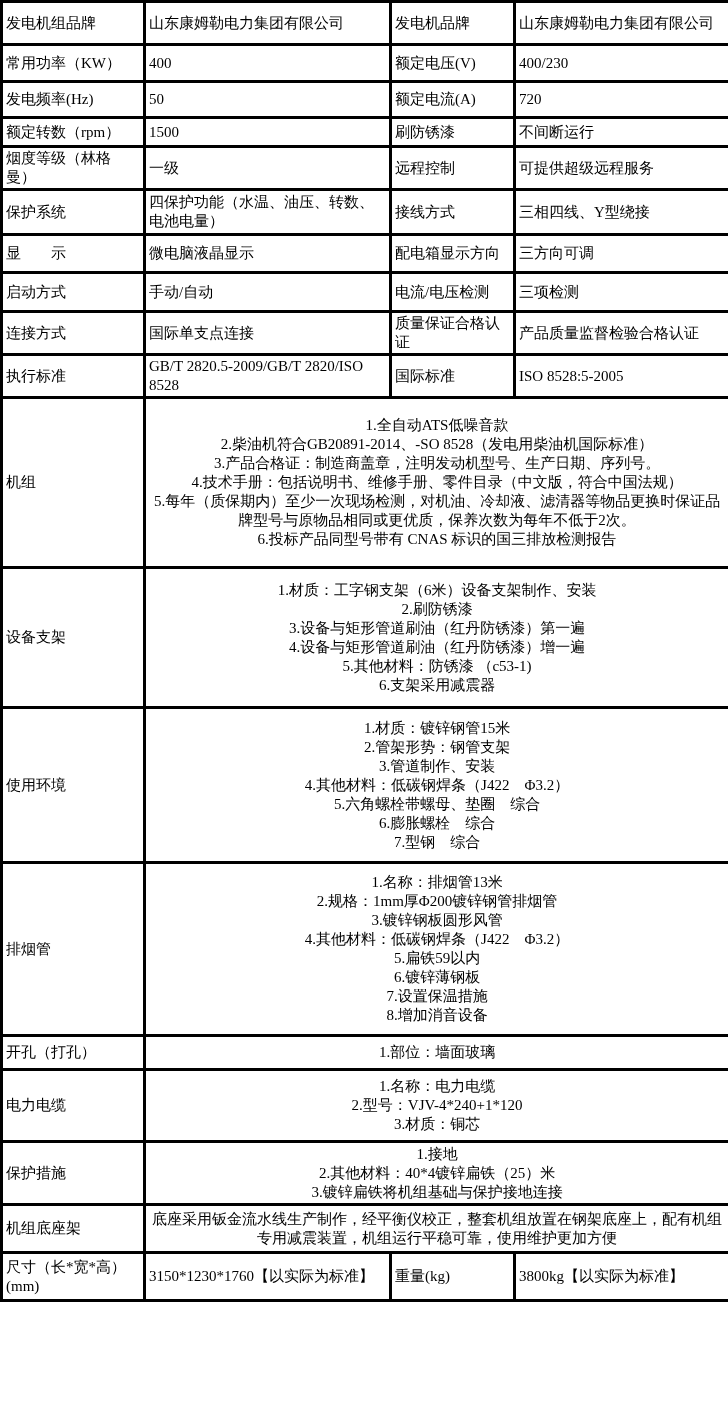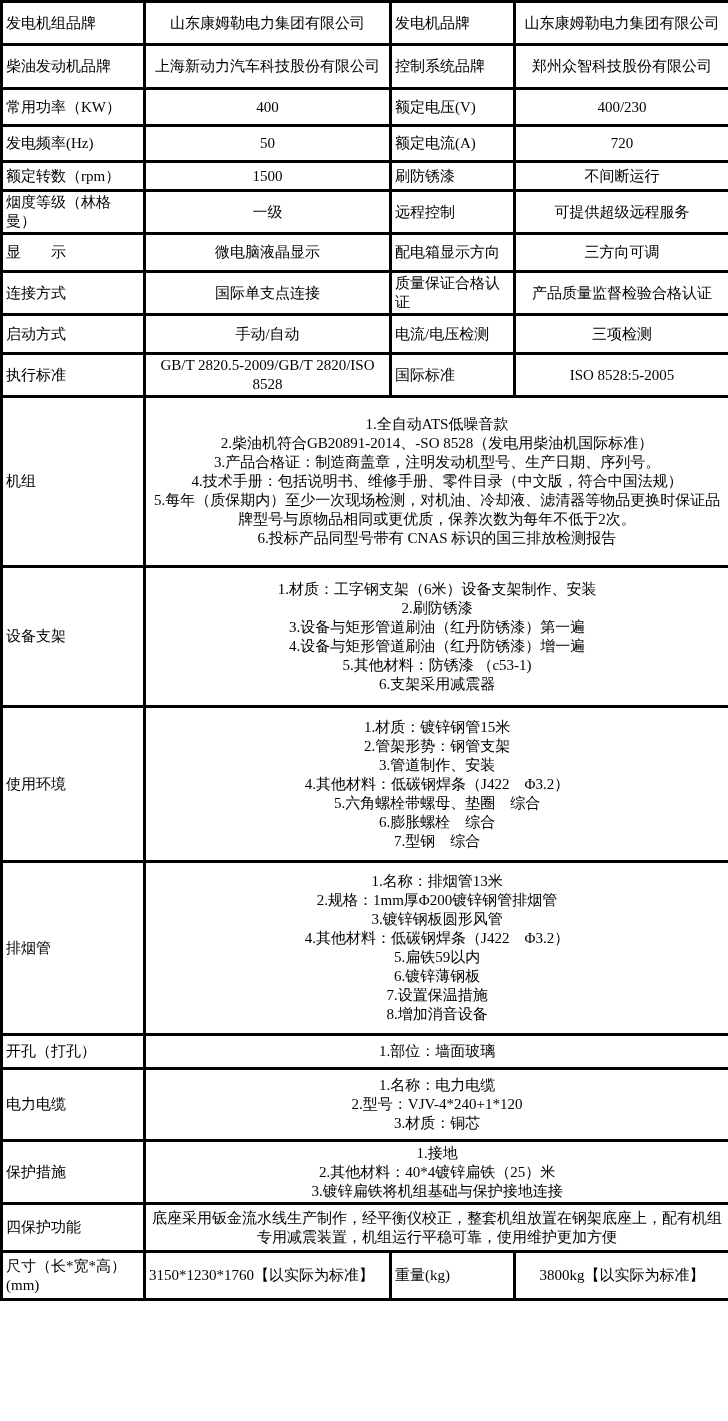--- a/index.html
+++ b/index.html
@@ -1,21 +1,21 @@
 <!DOCTYPE html>
 <html><head>
 <meta charset="utf-8">
 <style>
   html,body{margin:0;padding:0;background:#ffffff;}
   body{width:728px;font-family:"Liberation Serif","DejaVu Serif",serif;color:#000;}
   table.spec{border-collapse:collapse;width:728px;table-layout:fixed;background:#fff;}
   table.spec td{border:3px solid #000;padding:1px 3px;font-size:15px;line-height:19px;overflow:hidden;}
   td.title-cell{font-size:25px;font-weight:bold;text-align:center;letter-spacing:2px;padding:2px 0;}
   td.lbl{text-align:left;vertical-align:middle;}
-  td.val{text-align:center;vertical-align:middle;}
+  td.val{vertical-align:middle;}
   td.longtxt{text-align:center;vertical-align:middle;padding:2px 2px 2px 4px;}
   td.leftval{text-align:left;vertical-align:middle;}
   .line{display:block;}
 </style>
 </head>
 <body>
 
 <table class="spec">
   <colgroup>
     <col style="width:143px">
@@ -24,26 +24,20 @@
       <col style="width:215px">
   </colgroup>
 
   <tbody>
 
   <tr style="height:43px">
     <td class="lbl">发电机组品牌</td>
     <td class="val">山东康姆勒电力集团有限公司</td>
     <td class="lbl">发电机品牌</td>
     <td class="val">山东康姆勒电力集团有限公司</td>
-  </tr>
-  <tr style="height:44px">
-    <td class="lbl">柴油发动机品牌</td>
-    <td class="val">上海新动力汽车科技股份有限公司</td>
-    <td class="lbl">控制系统品牌</td>
-    <td class="val">郑州众智科技股份有限公司</td>
   </tr>
   <tr style="height:37px">
     <td class="lbl">常用功率（KW）</td>
     <td class="val">400</td>
     <td class="lbl">额定电压(V)</td>
     <td class="val">400/230</td>
   </tr>
   <tr style="height:36px">
     <td class="lbl">发电频率(Hz)</td>
     <td class="val">50</td>
@@ -55,37 +49,43 @@
     <td class="val">1500</td>
     <td class="lbl">刷防锈漆</td>
     <td class="val">不间断运行</td>
   </tr>
   <tr style="height:37px">
     <td class="lbl">烟度等级（林格曼）</td>
     <td class="val">一级</td>
     <td class="lbl">远程控制</td>
     <td class="val">可提供超级远程服务</td>
   </tr>
+  <tr style="height:45px">
+    <td class="lbl">保护系统</td>
+    <td class="val">四保护功能（水温、油压、转数、电池电量）</td>
+    <td class="lbl">接线方式</td>
+    <td class="val">三相四线、Y型绕接</td>
+  </tr>
   <tr style="height:38px">
     <td class="lbl">显　　示</td>
     <td class="val">微电脑液晶显示</td>
     <td class="lbl">配电箱显示方向</td>
     <td class="val">三方向可调</td>
   </tr>
+  <tr style="height:39px">
+    <td class="lbl">启动方式</td>
+    <td class="val">手动/自动</td>
+    <td class="lbl">电流/电压检测</td>
+    <td class="val">三项检测</td>
+  </tr>
   <tr style="height:36px">
     <td class="lbl">连接方式</td>
     <td class="val">国际单支点连接</td>
     <td class="lbl">质量保证合格认证</td>
     <td class="val">产品质量监督检验合格认证</td>
-  </tr>
-  <tr style="height:39px">
-    <td class="lbl">启动方式</td>
-    <td class="val">手动/自动</td>
-    <td class="lbl">电流/电压检测</td>
-    <td class="val">三项检测</td>
   </tr>
   <tr style="height:39px">
     <td class="lbl">执行标准</td>
     <td class="val">GB/T 2820.5-2009/GB/T 2820/ISO 8528</td>
     <td class="lbl">国际标准</td>
     <td class="val">ISO 8528:5-2005</td>
   </tr>
 
   <tr style="height:170px">
     <td class="lbl">机组</td>
@@ -157,21 +157,21 @@
   <tr style="height:63px">
     <td class="lbl">保护措施</td>
     <td colspan="3" class="longtxt">
       <span class="line">1.接地</span>
       <span class="line">2.其他材料：40*4镀锌扁铁（25）米</span>
       <span class="line">3.镀锌扁铁将机组基础与保护接地连接</span>
     </td>
   </tr>
 
   <tr style="height:48px">
-    <td class="lbl">四保护功能</td>
+    <td class="lbl">机组底座架</td>
     <td colspan="3" class="longtxt">
       <span class="line">底座采用钣金流水线生产制作，经平衡仪校正，整套机组放置在钢架底座上，配有机组专用减震装置，机组运行平稳可靠，使用维护更加方便</span>
     </td>
   </tr>
 
   <tr style="height:48px">
     <td class="lbl">尺寸（长*宽*高）(mm)</td>
     <td class="leftval">3150*1230*1760【以实际为标准】</td>
     <td class="lbl">重量(kg)</td>
     <td class="val">3800kg【以实际为标准】</td>

